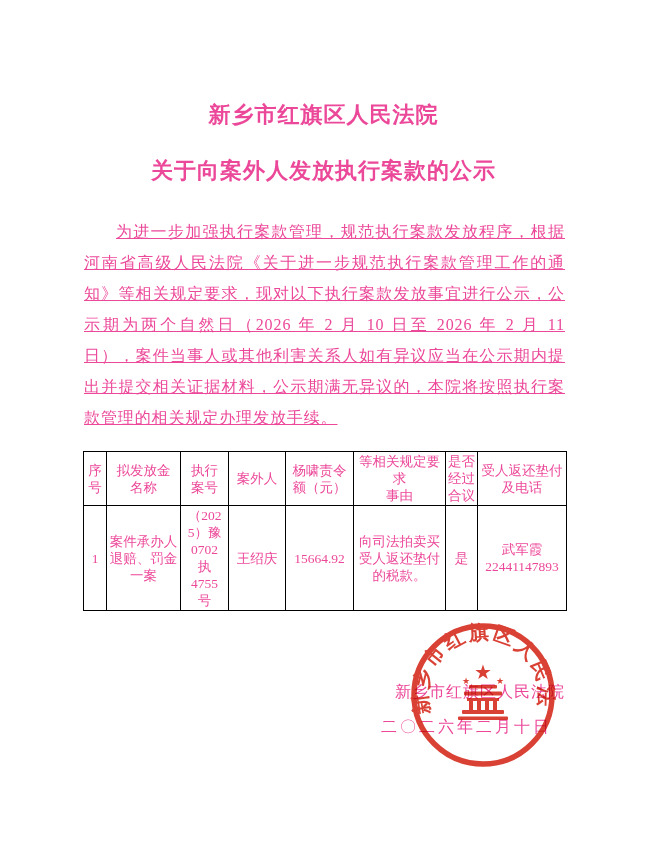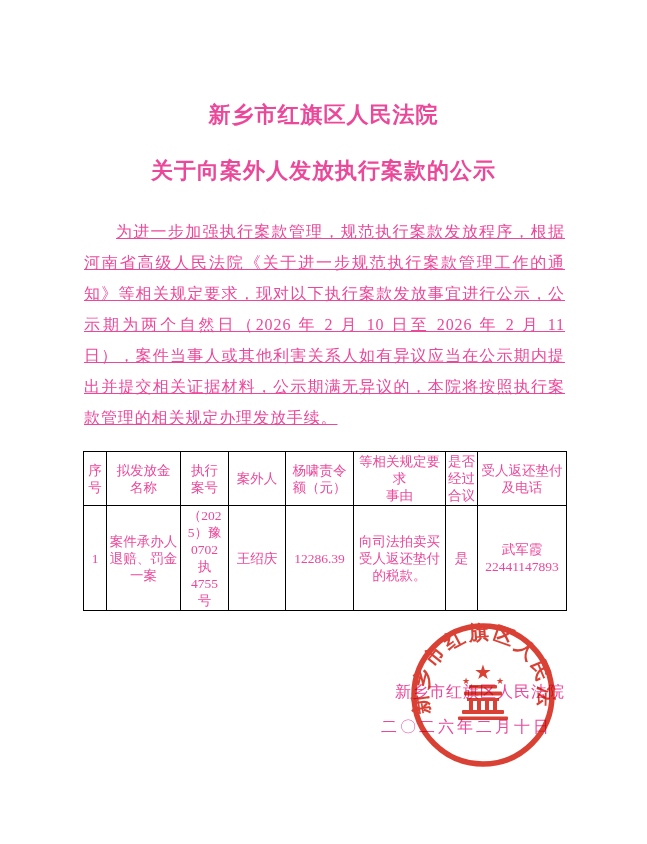--- a/index.html
+++ b/index.html
@@ -127,21 +127,21 @@
         <td>案件承办人
 退赔、罚金
 一案</td>
         <td>（202
 5）豫
 0702
 执
 4755
 号</td>
         <td>王绍庆</td>
-        <td>12286.39</td>
+        <td>15664.92</td>
         <td>向司法拍卖买
 受人返还垫付
 的税款。</td>
         <td>是</td>
         <td>武军霞
 22441147893</td>
       </tr>
     </tbody>
   </table>
 

